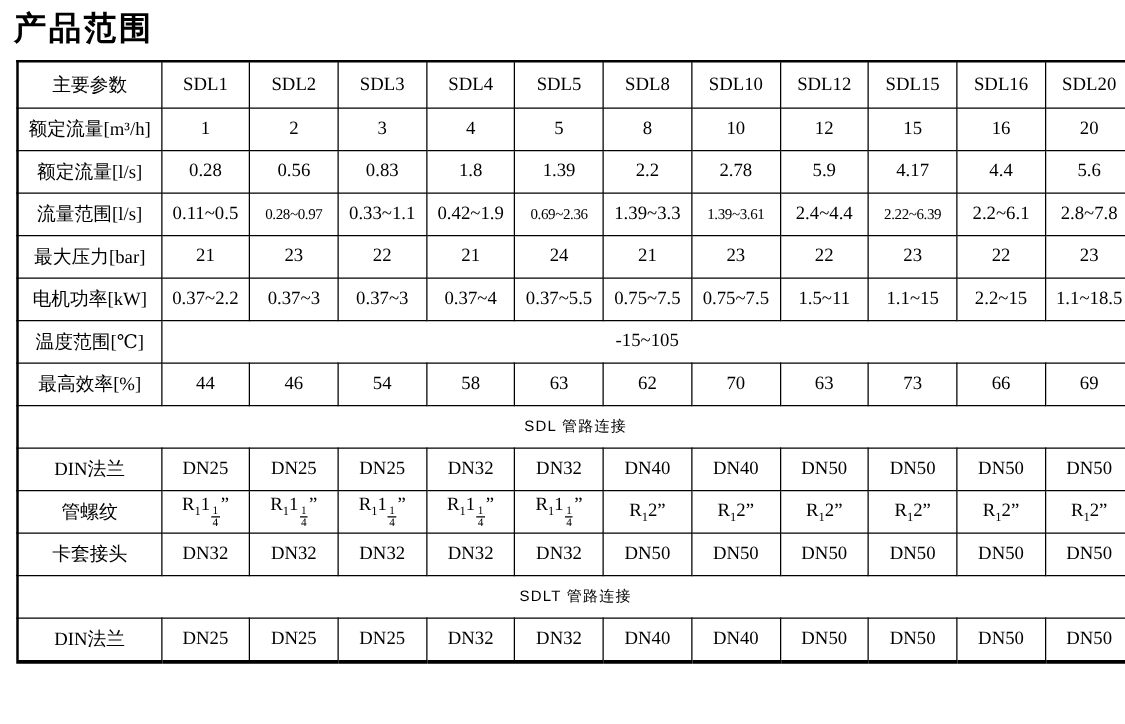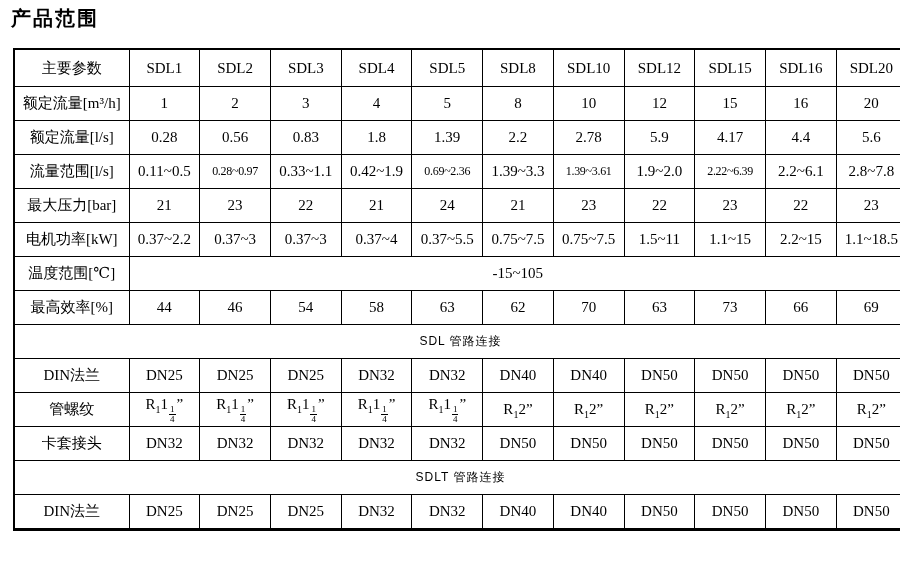--- a/index.html
+++ b/index.html
@@ -4,21 +4,21 @@
 <style>
   html,body{margin:0;padding:0;}
   body{
     width:900px;height:579px;background:#ffffff;color:#000;
     font-family:"Liberation Serif","DejaVu Serif",serif;
     position:relative;overflow:hidden;
   }
   .page-title{
     position:absolute;left:11px;top:5px;
     font-family:Liberation Sans, sans-serif;
-    font-weight:bold;font-size:20px;letter-spacing:2px;
+    font-weight:bold;font-size:26px;letter-spacing:2px;
   }
   table.spec{
     position:absolute;left:13px;top:48px;width:895px;
     border-collapse:collapse;table-layout:fixed;
     border:2px solid #000;
   }
   th,td{
     border:1px solid #000;text-align:center;vertical-align:middle;
     padding:0 1px;font-size:15px;font-weight:normal;height:33px;
     overflow:hidden;white-space:nowrap;
@@ -106,21 +106,21 @@
       </tr>
       <tr>
         <td>流量范围[l/s]</td>
         <td>0.11~0.5</td>
         <td class="tight">0.28~0.97</td>
         <td>0.33~1.1</td>
         <td>0.42~1.9</td>
         <td class="tight">0.69~2.36</td>
         <td>1.39~3.3</td>
         <td class="tight">1.39~3.61</td>
-        <td>1.9~2.0</td>
+        <td>2.4~4.4</td>
         <td class="tight">2.22~6.39</td>
         <td>2.2~6.1</td>
         <td>2.8~7.8</td>
       </tr>
       <tr>
         <td>最大压力[bar]</td>
         <td>21</td>
         <td>23</td>
         <td>22</td>
         <td>21</td>

